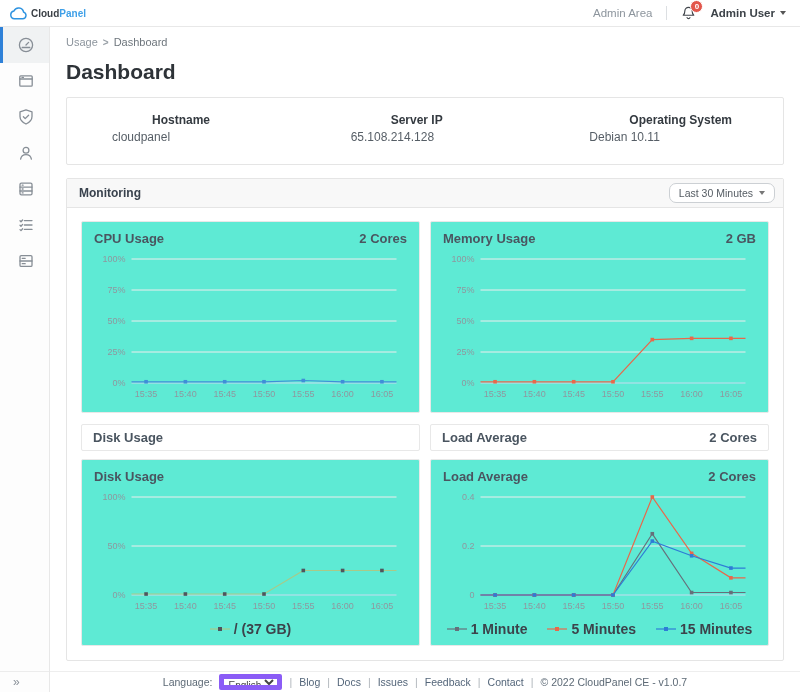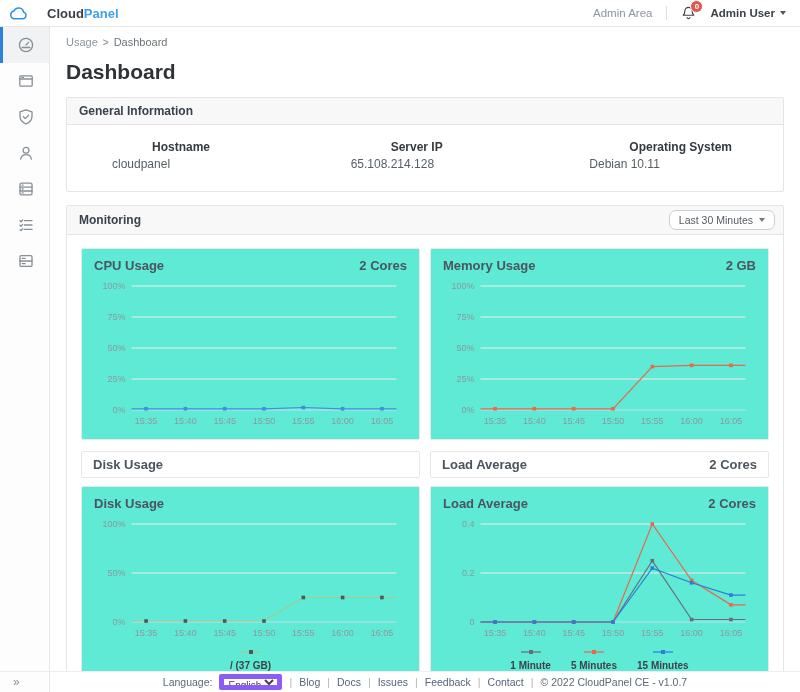--- a/index.html
+++ b/index.html
@@ -7,21 +7,21 @@
   body {
     width:800px; height:692px; overflow:hidden; position:relative;
     background:#fff; font-family:"Liberation Sans", sans-serif; color:#3c434b;
   }
   
   .app-header {
     position:fixed; top:0; left:0; width:800px; height:27px; z-index:20;
     background:#fff; border-bottom:1px solid #e8e8e8;
     display:flex; align-items:center; padding:0 14px 0 10px;
   }
-  .brand { display:flex; align-items:center; gap:20px; font-size:13px; font-weight:bold; }
+  .brand { display:flex; align-items:center; gap:4px; font-size:10px; font-weight:bold; }
   .brand .cloud-word { color:#3a3f45; }
   .brand .panel-word { color:#3fa0e8; }
   .header-right { margin-left:auto; display:flex; align-items:center; gap:14px; }
   .admin-area-link { font-size:11.5px; color:#8d959d; text-decoration:none; }
   .header-divider { width:1px; height:14px; background:#dcdfe2; }
   .bell-wrap { position:relative; display:inline-block; cursor:pointer; }
   .badge {
     position:absolute; top:-5px; right:-7px; min-width:13px; height:13px;
     background:#e2574c; color:#fff; font-size:8px; font-weight:bold;
     border-radius:8px; border:1.5px solid #fff;
@@ -78,21 +78,21 @@
   .chart-title-row { display:flex; justify-content:space-between; align-items:center; margin:1px 2px 5px; }
   .chart-title { font-size:13px; font-weight:bold; color:#4a5560; }
   .chart-right { font-size:13px; font-weight:bold; color:#4a5560; }
   .outer-head {
     border:1px solid #e8e8e8; border-radius:2px; background:#fff;
     padding:5px 11px; margin-bottom:8px;
     display:flex; justify-content:space-between; align-items:center;
   }
   .outer-head .chart-title, .outer-head .chart-right { font-size:13px; }
   .legend { display:flex; justify-content:center; align-items:center; gap:20px; margin:3px 0 2px; }
-  .legend-entry { display:flex; align-items:center; gap:4px; font-size:10px; font-weight:bold; color:#3c434b;flex-direction:column; }
+  .legend-entry { display:flex; align-items:center; gap:4px; font-size:14px; font-weight:bold; color:#3c434b; }
   
   .app-footer {
     position:fixed; bottom:0; left:50px; width:750px; height:21px;
     background:#fff; border-top:1px solid #eeeeee;
     display:flex; align-items:center; justify-content:center; gap:7px;
     font-size:10.5px; color:#5d6a76;
   }
   .app-footer a { color:#54667a; text-decoration:none; }
   .lang-label { color:#5d6a76; }
   .lang-select { font-size:10px; height:16px; border:5px solid #8b5cf6; border-radius:2px; color:#444; background:#fff; }
@@ -199,23 +199,20 @@
 
 <main class="main" style="margin-top:27px;">
   <nav class="breadcrumb">
     <a href="#">Usage</a>
     <span class="sep">&gt;</span>
     <span class="current">Dashboard</span>
   </nav>
   <h1 class="page-title">Dashboard</h1>
 
   <section class="card">
-    <div class="card-header">
-      <span>General Information</span>
-    </div>
     <div class="gi-body">
       <div class="gi-field">
         <div class="gi-label">Hostname</div>
         <div class="gi-value">cloudpanel</div>
       </div>
       <div class="gi-field">
         <div class="gi-label">Server IP</div>
         <div class="gi-value">65.108.214.128</div>
       </div>
       <div class="gi-field">

